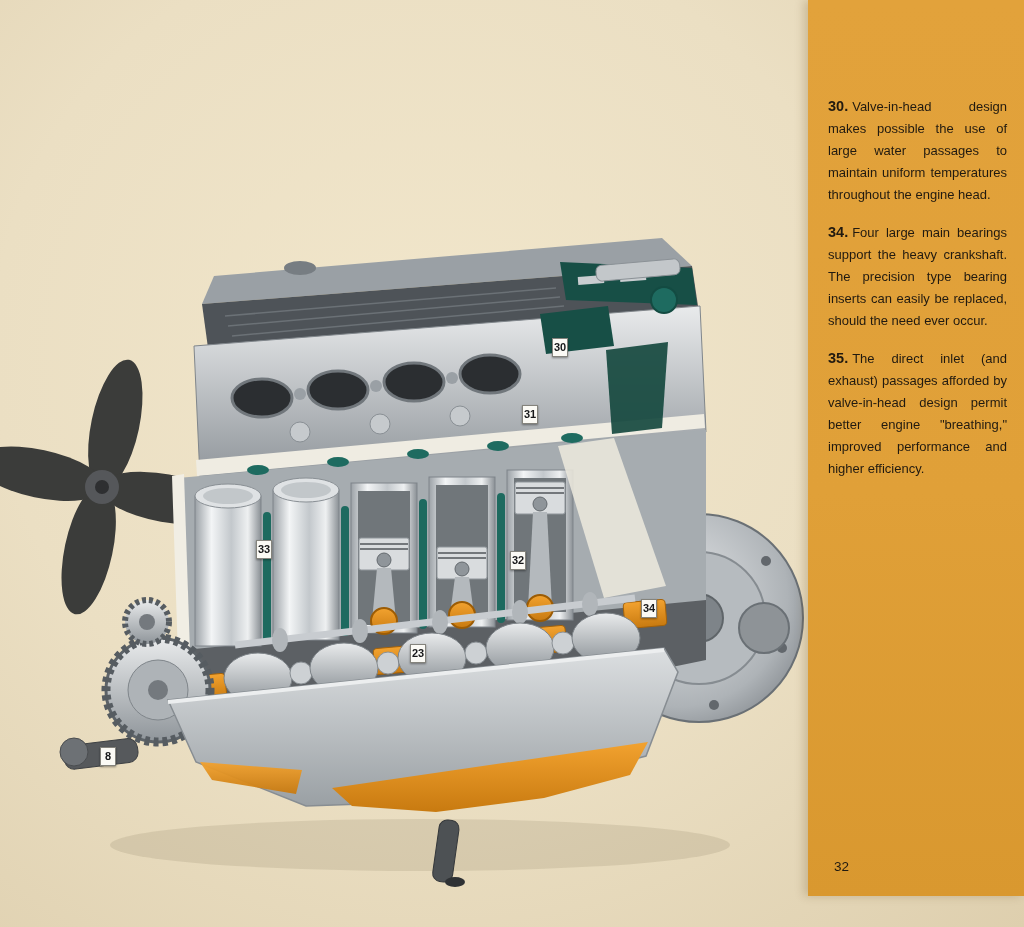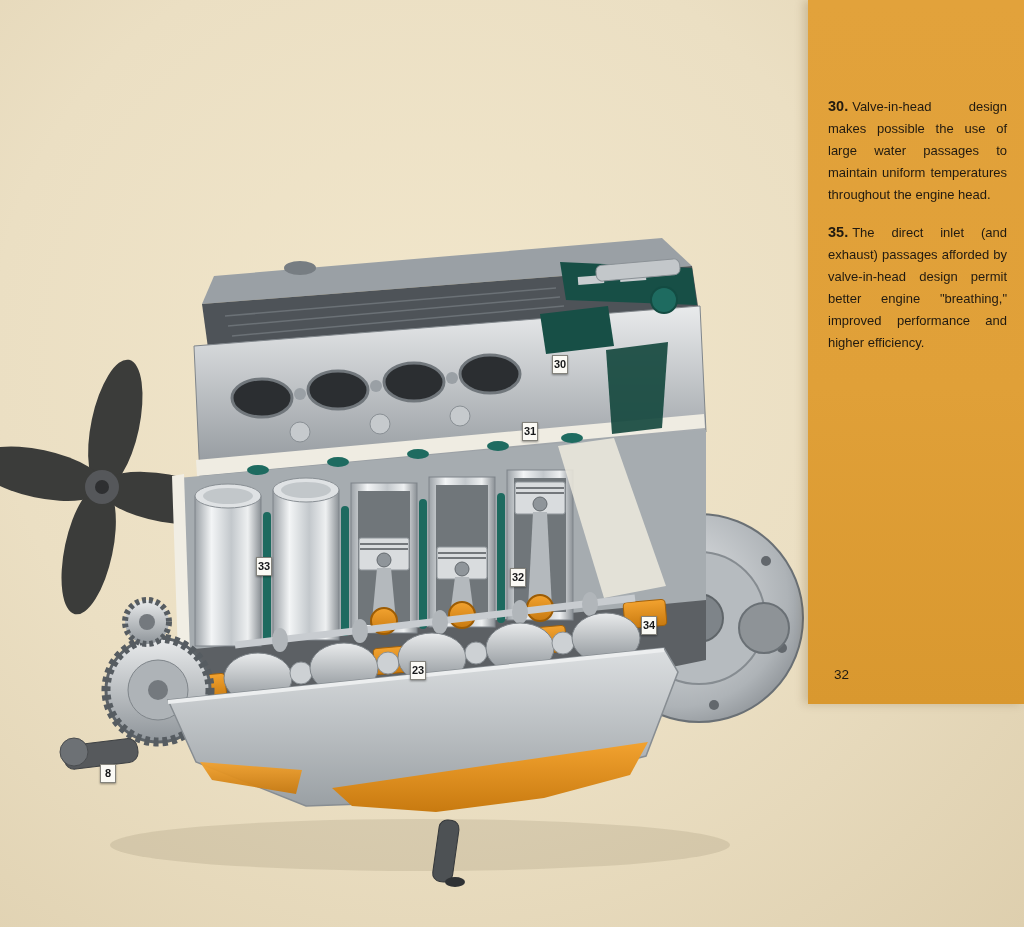--- a/index.html
+++ b/index.html
@@ -20,25 +20,24 @@
     background:#fbfaf5;
     color:#17181a;
     border:1px solid #84837c;
     font-weight:bold;
     font-size:11px;
     line-height:1;
     padding:3px 0;
     min-width:16px;
     text-align:center;
     box-shadow:0 1px 2px rgba(0,0,0,0.4);
-    margin-top:17px;
   }
   .sidebar {
     position:absolute; right:0; top:0;
-    width:216px; height:704px;
+    width:216px; height:896px;
     background: linear-gradient(180deg, var(--sidebar-orange, #e2a23b) 0%, #e0a038 55%, #d9982f 100%);
     padding:95px 17px 0 20px;
     color: var(--text-color, #211a10);
     box-shadow:-4px 0 9px rgba(90,60,10,0.22);
   }
   .entry {
     margin-bottom:15px;
     font-size:13px;
     line-height:22px;
     text-align:justify;
@@ -251,17 +250,18 @@
     <div class="callout" style="left:522px;top:405px">31</div>
     <div class="callout" style="left:256px;top:540px">33</div>
     <div class="callout" style="left:510px;top:551px">32</div>
     <div class="callout" style="left:410px;top:644px">23</div>
     <div class="callout" style="left:641px;top:599px">34</div>
     <div class="callout" style="left:100px;top:747px">8</div>
   </div>
 
   <aside class="sidebar">
     <p class="entry"><span class="num">30.</span><span class="txt">Valve-in-head design makes possible the use of large water passages to maintain uniform temperatures throughout the engine head.</span></p>
+    <p class="entry"><span class="num">34.</span><span class="txt">Four large main bearings support the heavy crankshaft. The precision type bearing inserts can easily be replaced, should the need ever occur.</span></p>
     <p class="entry"><span class="num">35.</span><span class="txt">The direct inlet (and exhaust) passages afforded by valve-in-head design permit better engine "breathing," improved performance and higher efficiency.</span></p>
     <div class="pageno">32</div>
   </aside>
 
 </div>
 
 </body></html>

